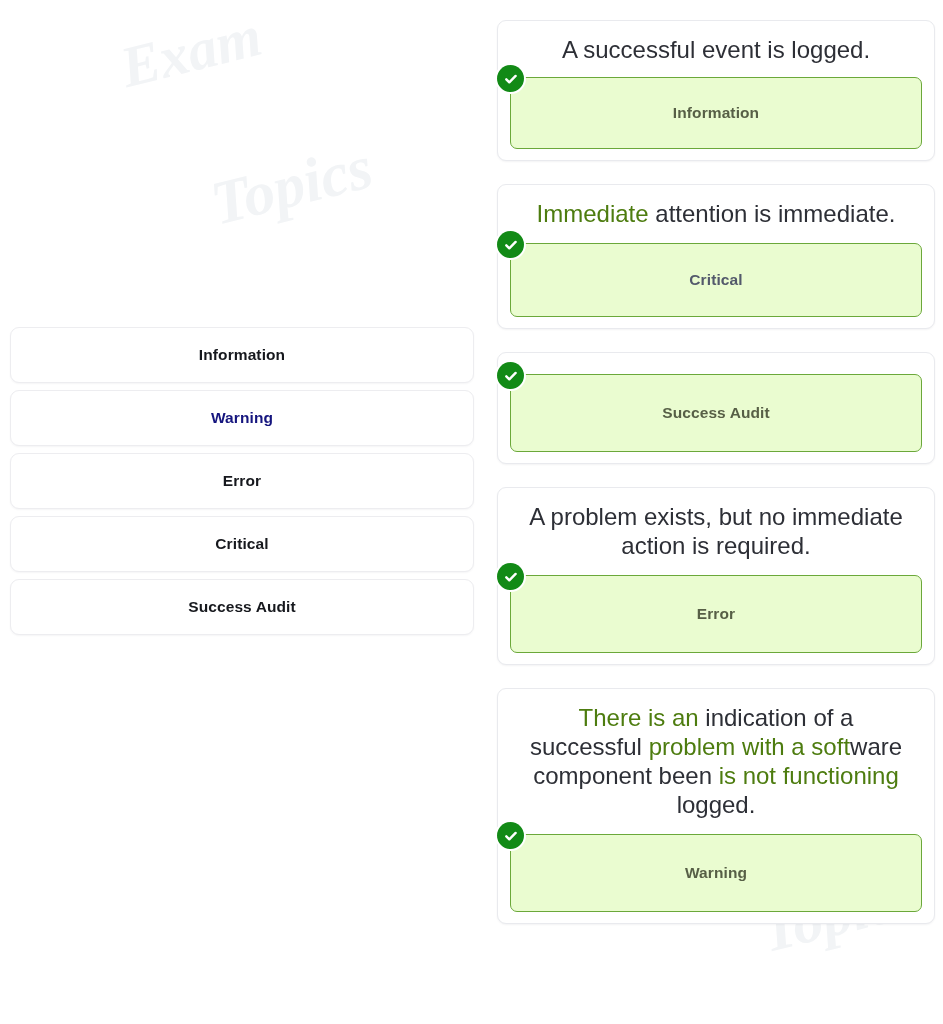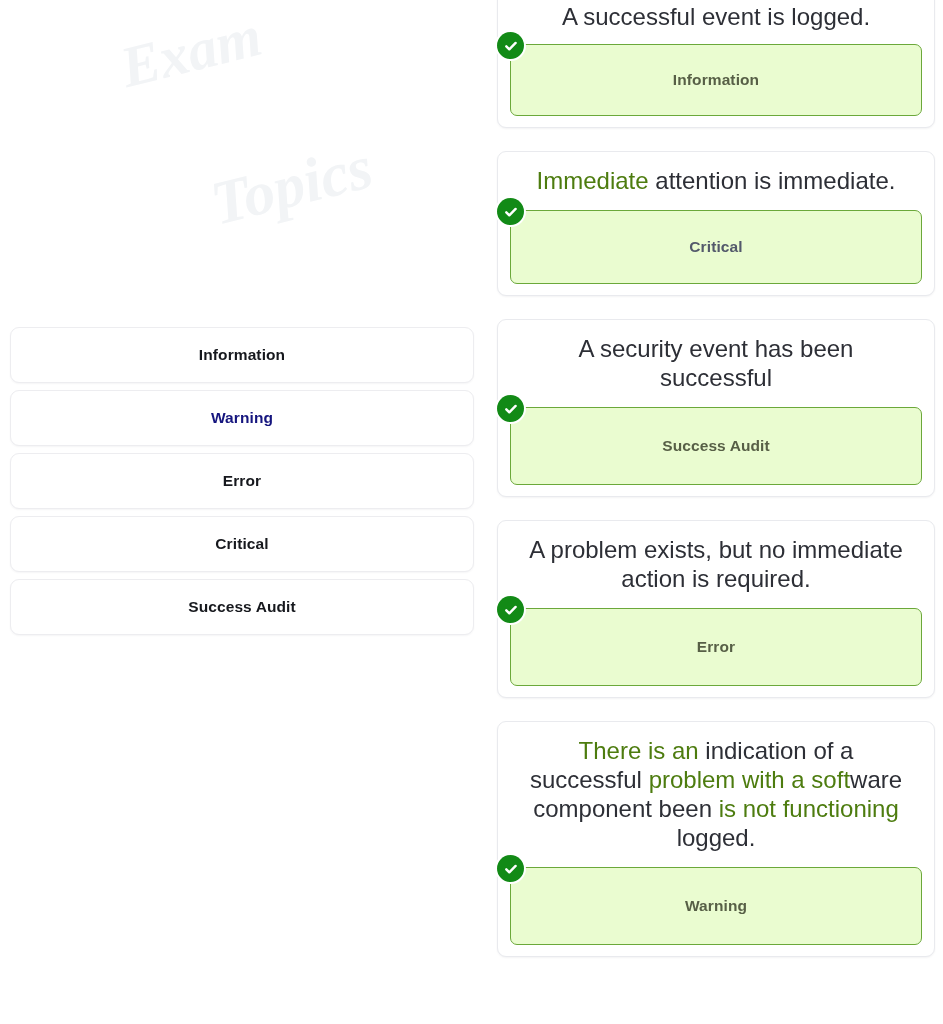--- a/index.html
+++ b/index.html
@@ -211,21 +211,20 @@
         <span class="check-badge">
           <svg width="16" height="16" viewBox="0 0 16 16" aria-hidden="true">
             <path d="M3.3 8.3 L6.3 11.3 L12.6 4.9" fill="none" stroke="#ffffff" stroke-width="2.4" stroke-linecap="round" stroke-linejoin="round"></path>
           </svg>
         </span>
         <span class="answer bluish">Critical</span>
       </div>
     </div>
 
     <div class="qcard c3">
-      <div class="prompt">A security event has been successful</div>
       <div class="dropzone">
         <span class="check-badge">
           <svg width="16" height="16" viewBox="0 0 16 16" aria-hidden="true">
             <path d="M3.3 8.3 L6.3 11.3 L12.6 4.9" fill="none" stroke="#ffffff" stroke-width="2.4" stroke-linecap="round" stroke-linejoin="round"></path>
           </svg>
         </span>
         <span class="answer">Success Audit</span>
       </div>
     </div>
 

